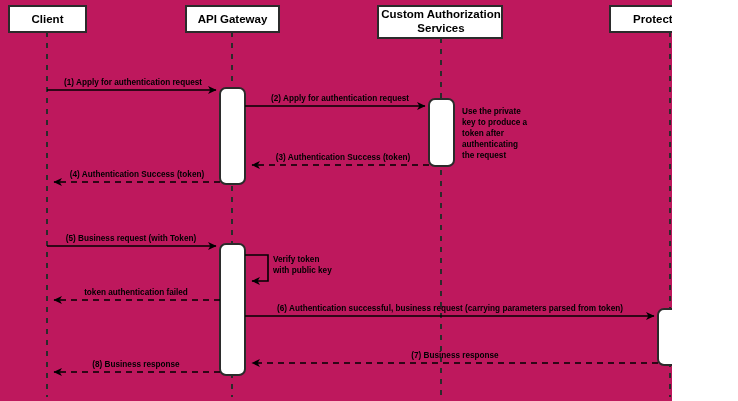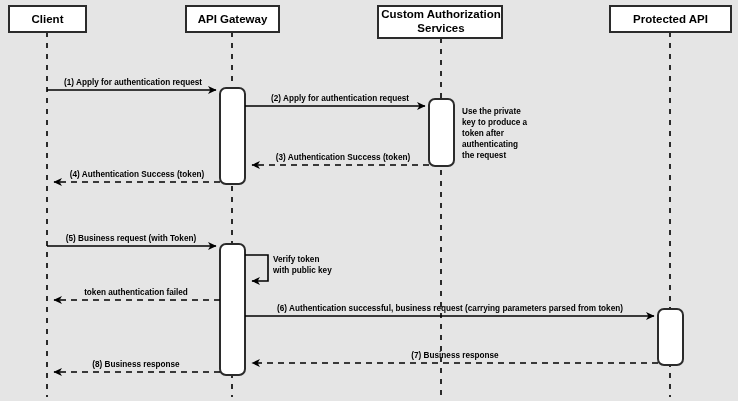--- a/index.html
+++ b/index.html
@@ -5,23 +5,23 @@
   html, body {
     margin: 0;
     padding: 0;
     background: #ffffff;
   }
   body {
     font-family: "Liberation Sans", sans-serif;
   }
   #diagram-root {
     position: relative;
-    width: 738px;
+    width: 672px;
     height: 401px;
-    background: #e5e5e5;
+    background: #be185d;
     overflow: hidden;
     text-decoration: underline;
   }
   #diagram-svg {
     position: absolute;
     left: 0;
     top: 0;
     width: 738px;
     height: 401px;
   }

